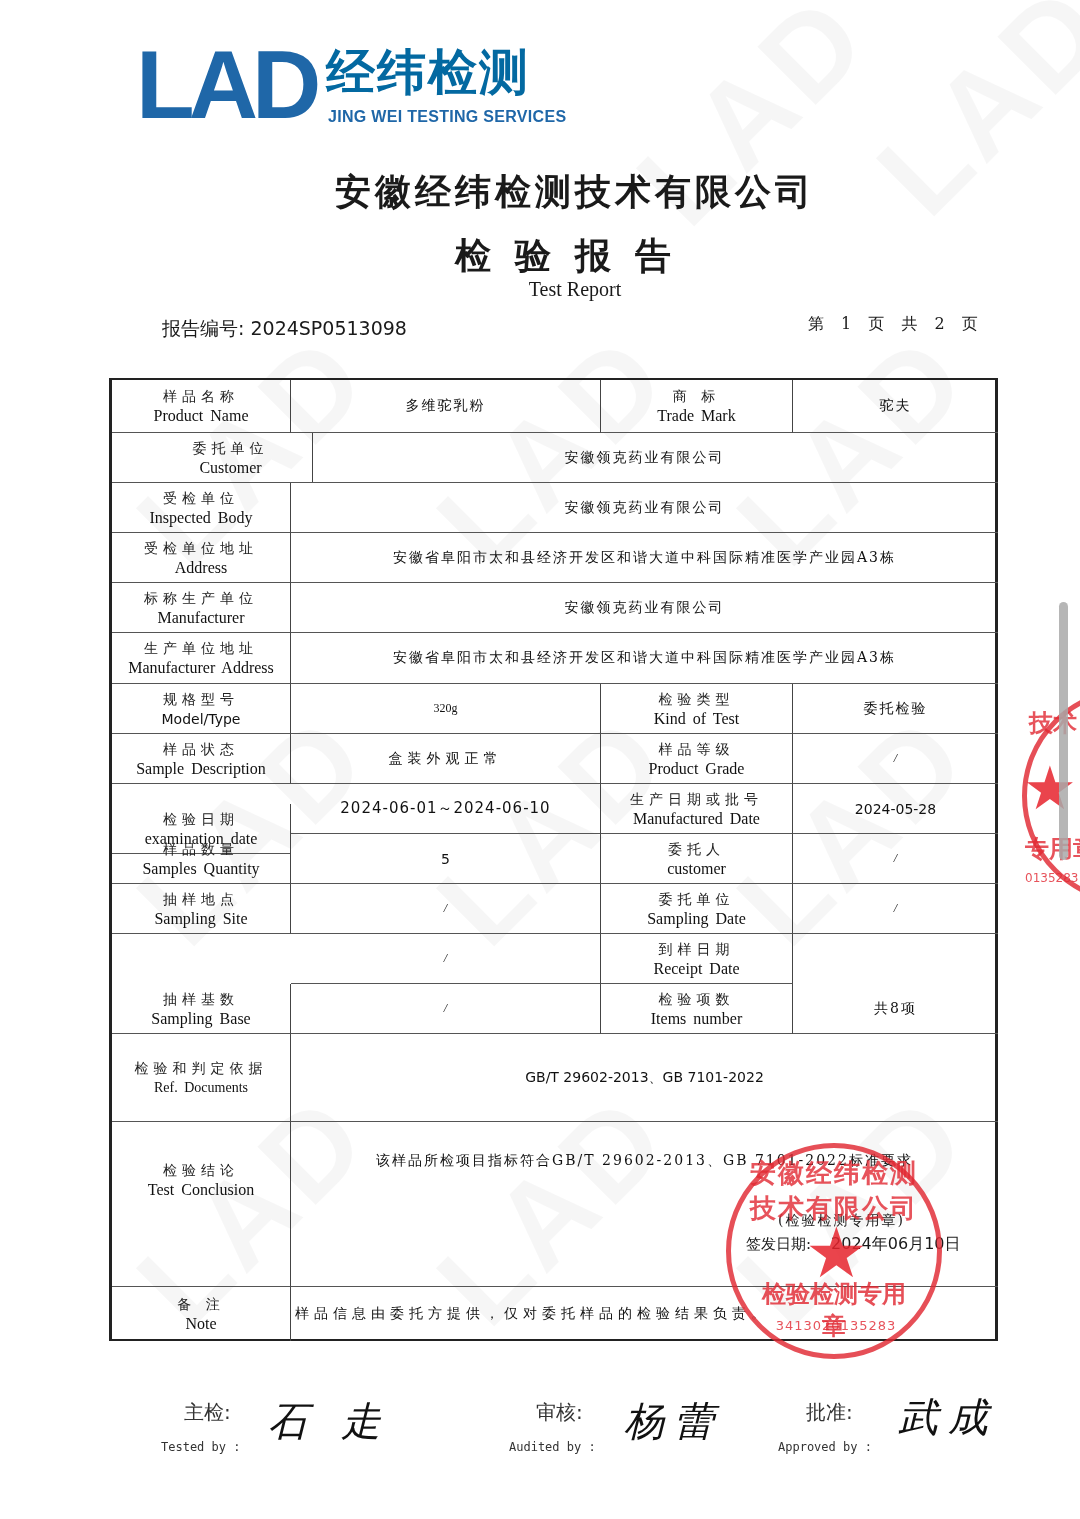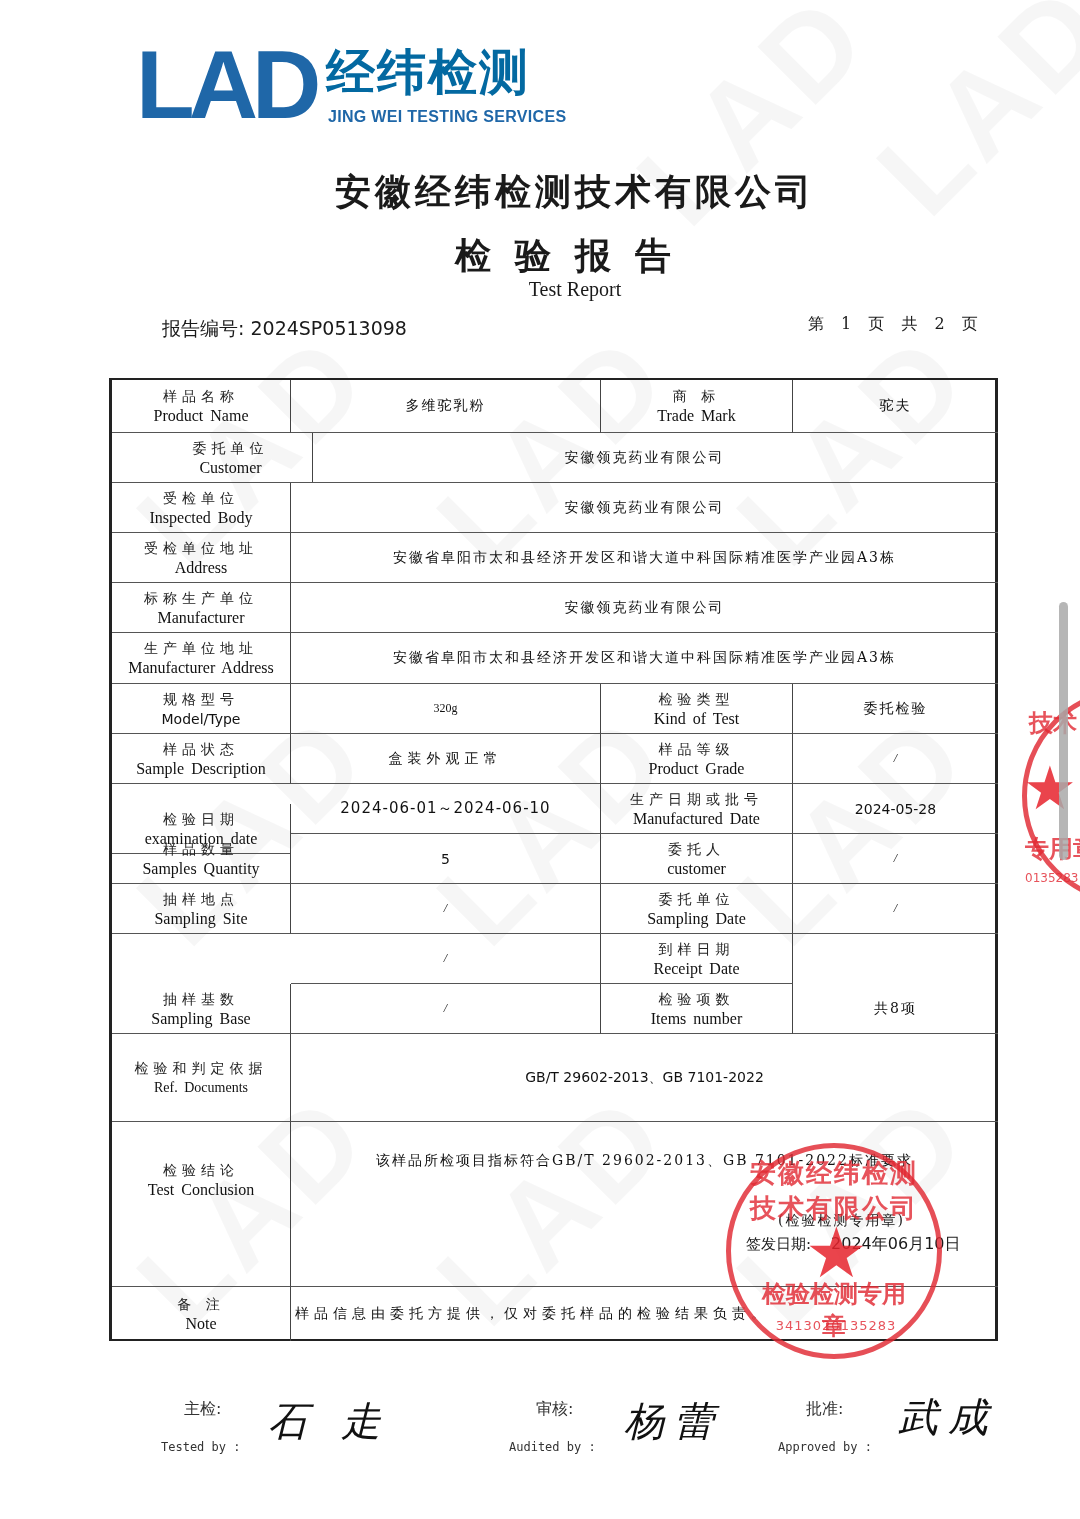--- a/index.html
+++ b/index.html
@@ -90,21 +90,21 @@
     border:5px solid rgba(225,40,50,0.82); box-sizing:border-box; pointer-events:none;
   }
   .stamp2 .t1 { position:absolute; left:2px; top:14px; font-size:24px; font-weight:bold; color:rgba(225,40,50,0.8); font-family:"DejaVu Sans", sans-serif; }
   .stamp2 .t2 { position:absolute; left:-4px; top:60px; font-size:60px; color:rgba(230,35,45,0.85); font-family:"DejaVu Sans", sans-serif; }
   .stamp2 .t3 { position:absolute; left:-2px; top:140px; font-size:24px; font-weight:bold; color:rgba(225,40,50,0.8); font-family:"DejaVu Sans", sans-serif; }
   .stamp2 .t4 { position:absolute; left:-2px; top:178px; font-size:12px; color:rgba(225,40,50,0.8); font-family:"DejaVu Sans", sans-serif; }
   .issue-note { position:absolute; left:778px; top:1212px; font-family:"DejaVu Serif", serif; font-size:14px; letter-spacing:2px; }
   .issue-date { position:absolute; left:746px; top:1234px; font-family:"DejaVu Serif", serif; font-size:15px; }
   .issue-date b { font-family:"DejaVu Sans", sans-serif; font-weight:normal; font-size:16px; margin-left:20px; }
   
-  .sig-lbl { position:absolute; font-family:"DejaVu Sans", sans-serif; font-size:16px; color:#333; }
+  .sig-lbl { position:absolute; font-family:"DejaVu Sans", sans-serif; font-size:20px; color:#333; }
   .sig-en { position:absolute; font-family:"DejaVu Sans Mono", monospace; font-size:12px; color:#333; }
   .sig { position:absolute; font-family:"DejaVu Serif", serif; font-style:italic; font-size:40px; color:#111; letter-spacing:10px; }
   
   .scroll { position:absolute; left:1059px; top:602px; width:9px; height:258px; border-radius:5px; background:#a9a9a9; opacity:0.85; }
 </style>
 </head>
 <body>
 
 <div class="wm">
   <span style="left:620px;top:40px;">LAD</span>

